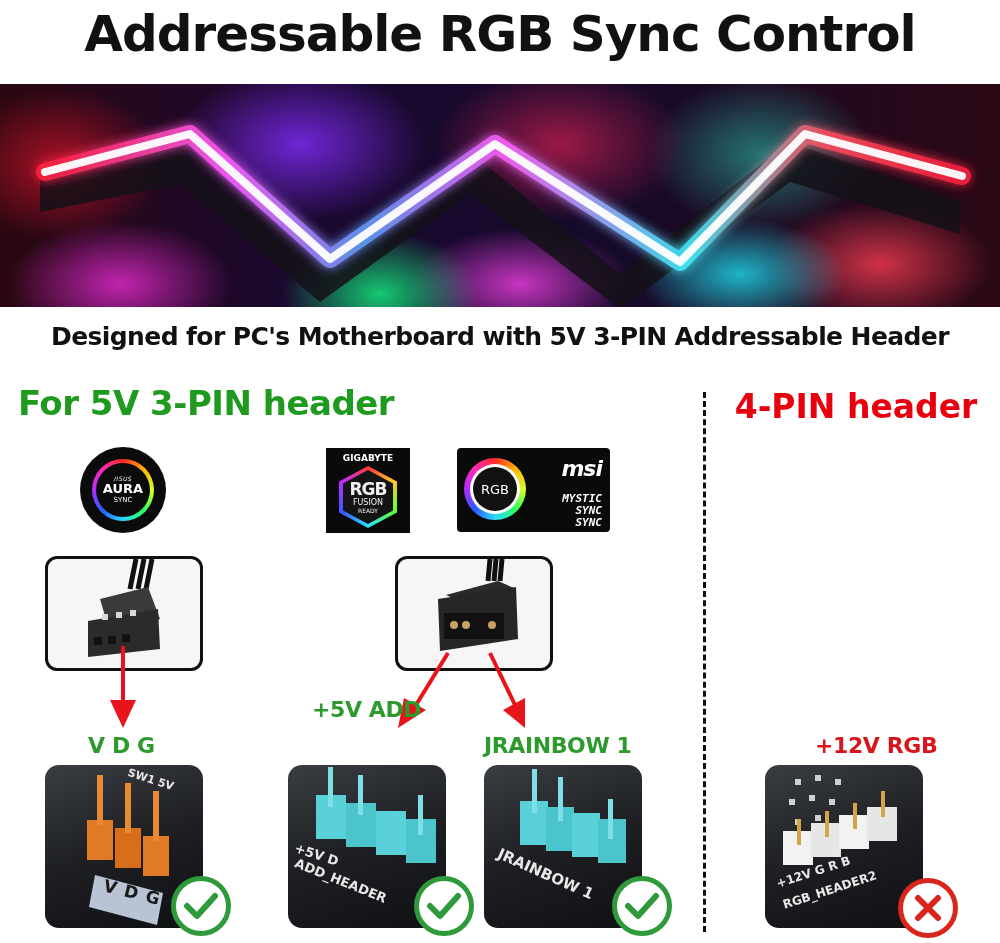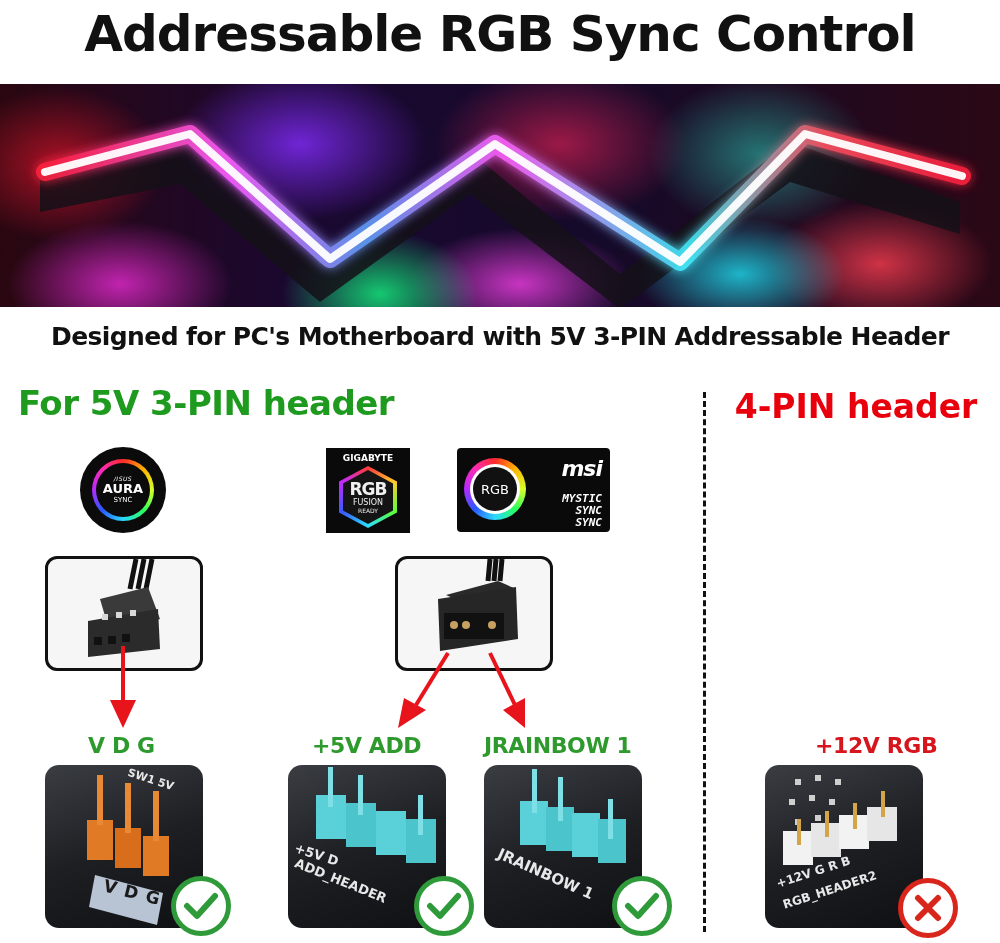--- a/index.html
+++ b/index.html
@@ -117,21 +117,21 @@
 
   
   .photo {
     position: absolute; border: 3px solid #111; border-radius: 12px; background: #f6f6f6; overflow: hidden;
   }
   .photo-3pin { left: 45px; top: 556px; width: 158px; height: 115px; }
   .photo-corsair { left: 395px; top: 556px; width: 158px; height: 115px; }
 
   .labels { position: absolute; font-weight: bold; font-size: 22px; color: #2e9a2e; letter-spacing: -0.4px; }
   .lbl-vdg { left: 88px; top: 733px; }
-  .lbl-add { left: 312px; top: 733px; }
+  .lbl-add { left: 312px; top: 697px; }
   .lbl-jrb { left: 484px; top: 733px; }
   .lbl-12v { left: 783px; top: 733px; color: #d6161c; margin-left: 32px; }
 
   .board {
     position: absolute; top: 765px; width: 158px; height: 163px; border-radius: 14px;
     background: linear-gradient(160deg, #3a3d42 0%, #1d1f23 50%, #0f1012 100%); overflow: hidden;
   }
   .board-vdg { left: 45px; }
   .board-add { left: 288px; }
   .board-jrb { left: 484px; }

